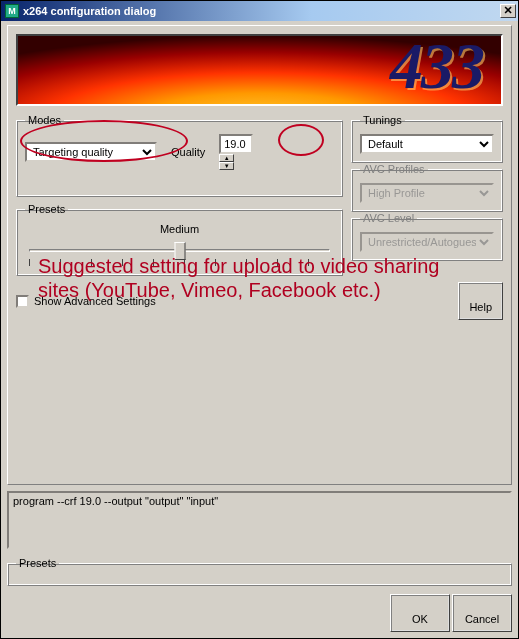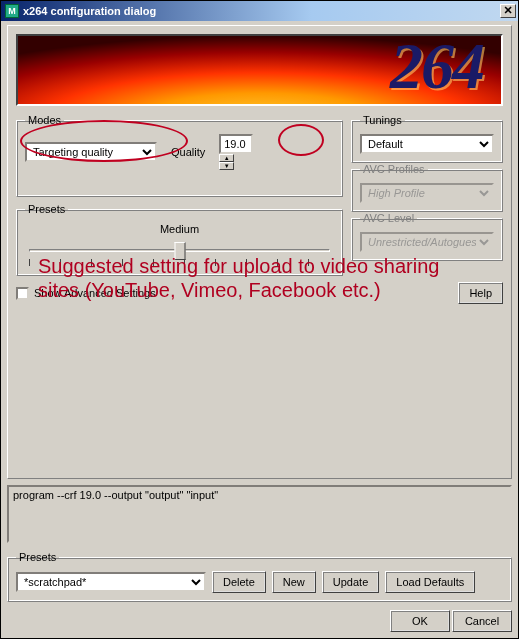--- a/index.html
+++ b/index.html
@@ -106,21 +106,21 @@
 
   .modes-inner { display:flex; align-items:center; gap:14px; }
 
   select.win, input.win {
     font-family: Tahoma, Arial, sans-serif; font-size: 11px;
     border: 2px inset #d4d0c8;
     background: #fff; color:#000;
     height: 20px;
   }
   select.win { padding: 0 0 0 2px; }
-  select.win:disabled, input.win:disabled { color:#808080; background:#d4d0c8;font-style:italic; }
+  select.win:disabled, input.win:disabled { color:#808080; background:#d4d0c8; }
 
   .spin { display:flex;flex-direction:column; }
   .spin input { width: 34px; text-align:left; padding-left:3px;}
   .spin .arrows { width:15px; display:flex; flex-direction:column;}
   .spin .arrows button {
     flex:1; padding:0; font-size:6px; line-height:6px;
     border:1px solid #fff; border-right-color:#404040; border-bottom-color:#404040;
     background:#d4d0c8; cursor:default;
   }
 
@@ -155,21 +155,21 @@
   .adv-row { display:flex; align-items:center; margin-top:6px;}
   .chk { display:flex; align-items:center; gap:5px;}
   .chk .box {
     width:13px;height:13px;border:2px inset #d4d0c8;background:#fff;
   }
   .btn {
     font-family: Tahoma, Arial, sans-serif; font-size:11px;
     background:#d4d0c8;
     border:1px solid; border-color:#fff #404040 #404040 #fff;
     box-shadow: 1px 1px 0 #808080 inset, -1px -1px 0 #dfdfdf inset;
-    padding:2px 10px; height:22px; cursor:default;
+    padding:18px 10px; height:22px; cursor:default;
     min-width:44px;
   }
   textarea.cmd {
     width:100%; height:58px; resize:none;
     font-family: Tahoma, Arial, sans-serif; font-size:11px;
     border:2px inset #d4d0c8; background:#d4d0c8;
     padding:2px 4px; color:#000;
   }
   .bottom-presets { display:flex; gap:6px; align-items:center;}
   .dlg-buttons { display:flex; gap:2px; justify-content:flex-end; margin-top:8px;}
@@ -181,21 +181,21 @@
   <div class="titlebar">
     <div class="app-icon">M</div>
     <div class="title">x264 configuration dialog</div>
     <div class="close">✕</div>
   </div>
 
   <div class="client">
 
     <div class="tabpanel">
       <div class="banner">
-        <div class="btxt">264</div>
+        <div class="btxt">433</div>
       </div>
 
       <div class="row1">
         <div class="left">
           <fieldset class="group" style="padding-bottom:26px;">
             <legend>Modes</legend>
             <div class="modes-inner">
               <select class="win" style="width:132px">
                 <option>Targeting quality</option>
               </select>
@@ -260,29 +260,20 @@
 
       <div style="flex:1"></div>
     </div>
 
     <div style="height:6px"></div>
     <textarea class="cmd" readonly="" style="">program --crf 19.0 --output "output" "input"</textarea>
 
     <div style="height:8px"></div>
     <fieldset class="group">
       <legend>Presets</legend>
-      <div class="bottom-presets">
-        <select class="win" style="width:190px">
-          <option>*scratchpad*</option>
-        </select>
-        <button class="btn">Delete</button>
-        <button class="btn">New</button>
-        <button class="btn">Update</button>
-        <button class="btn" style="min-width:90px">Load Defaults</button>
-      </div>
     </fieldset>
 
     <div class="dlg-buttons">
       <button class="btn" style="min-width:60px">OK</button>
       <button class="btn" style="min-width:60px">Cancel</button>
     </div>
   </div>
 </div>
 
 </body></html>

